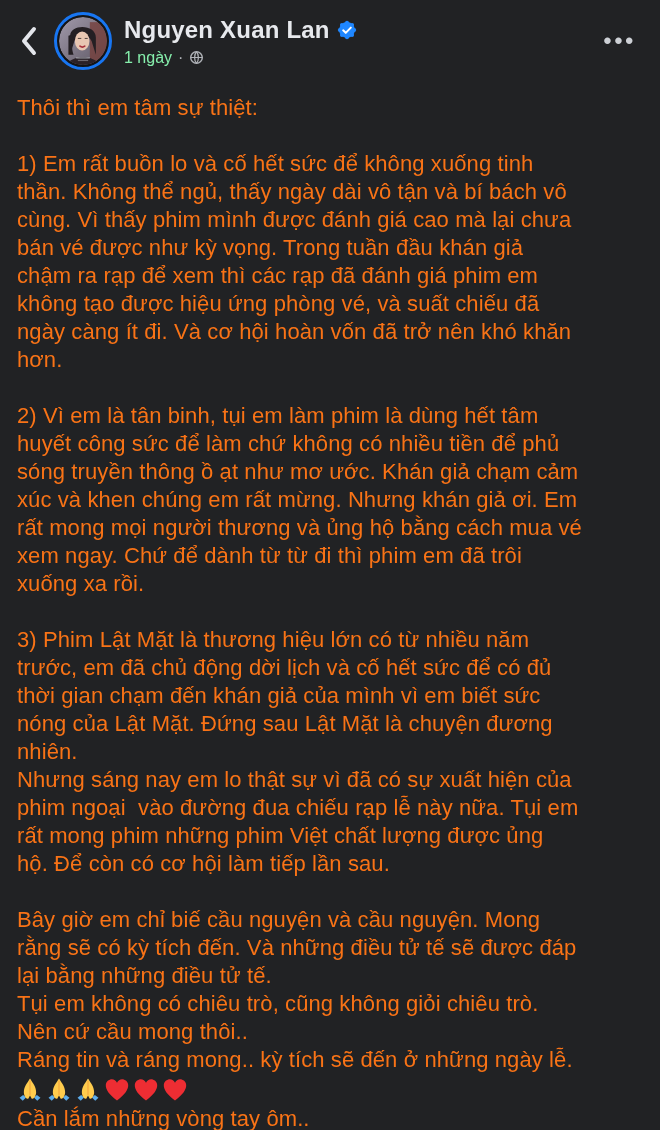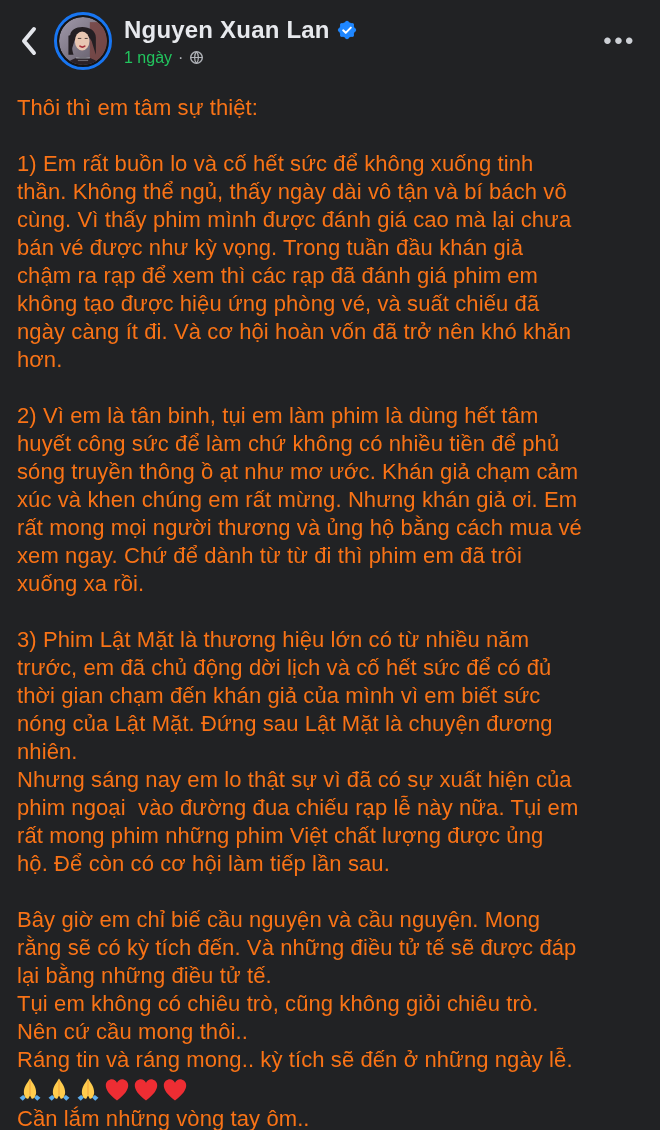--- a/index.html
+++ b/index.html
@@ -28,21 +28,21 @@
     flex:0 0 auto;cursor:pointer;
   }
   .avatar-ring svg{display:block;width:48px;height:48px;border-radius:50%;}
   .id-block{margin-left:12px;min-width:0;}
   .name-row{display:flex;align-items:center;gap:7px;}
   .profile-name{
     color:#e7e9ed;font-size:24px;font-weight:bold;letter-spacing:0.2px;
     white-space:nowrap;cursor:pointer;
   }
   .meta-row{display:flex;align-items:center;gap:6px;margin-top:5px;}
-  .timestamp{color:#22c55e;font-size:16px;cursor:pointer;}
+  .timestamp{color:#86efac;font-size:16px;cursor:pointer;}
   .meta-sep{color:#b0b3b8;font-size:16px;}
   .more-btn{
     background:none;border:none;margin-left:auto;margin-right:8px;padding:0;
     color:#cdd0d5;font-size:24px;letter-spacing:2.5px;line-height:1;
     cursor:pointer;font-family:inherit;
   }
 
   
   .post{padding:22px 17px 0 17px;}
   .body-text{

